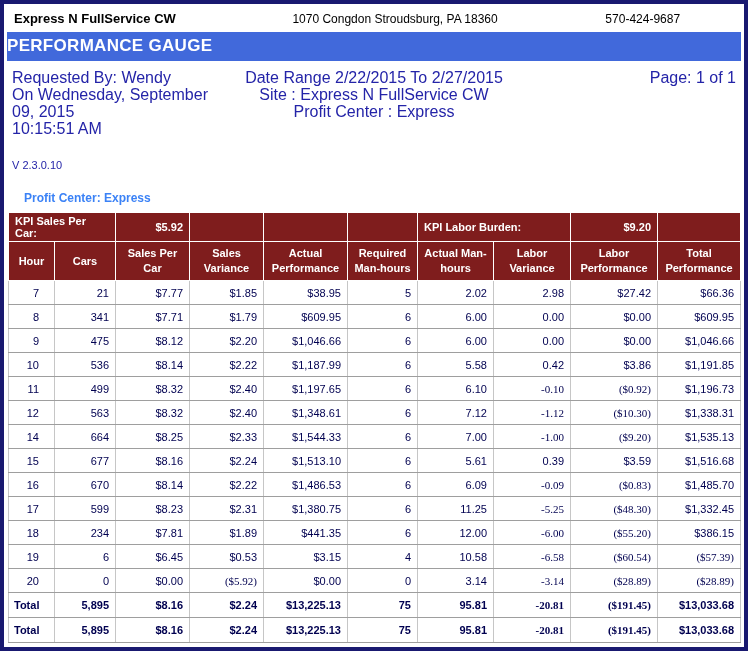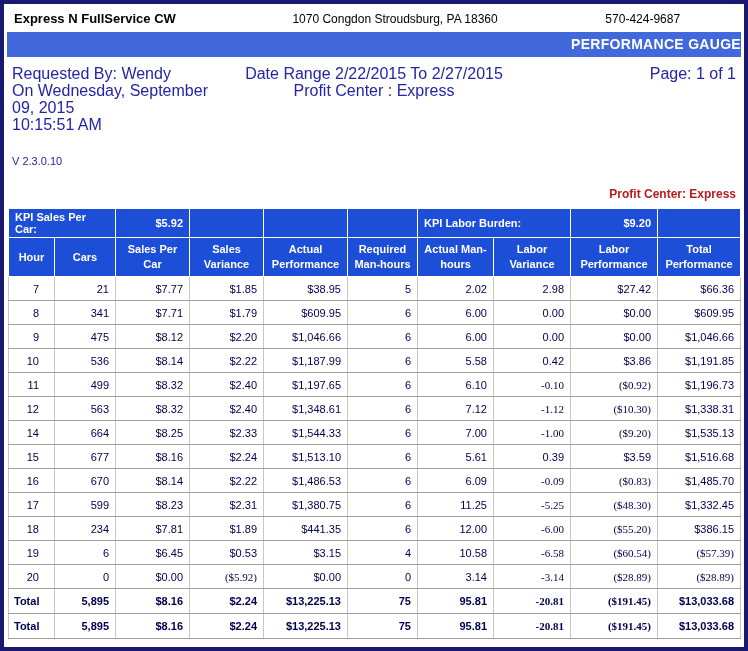--- a/index.html
+++ b/index.html
@@ -19,23 +19,23 @@
     padding: 7px 6px 0 10px;
   }
   .company-name { flex: 1.2; font-size: 13px; font-weight: bold; color: #000; }
   .company-address { flex: 1.6; font-size: 12px; text-align: center; color: #000; }
   .company-phone { flex: 1; font-size: 12px; text-align: center; color: #000; }
 
   .banner {
     margin: 6px 3px 0 3px;
     background: #4169DB;
     color: #fff;
-    font-size: 14px;
+    font-size: 17px;
     font-weight: bold;
-    text-align: right;
+    text-align: left;
     padding: 4px 0 5px 0;
     letter-spacing: 0.3px;
   }
 
   .info-row {
     display: flex;
     margin: 8px 8px 0 8px;
     font-size: 16px;
     color: #2424A8;
   }
@@ -43,39 +43,38 @@
   .info-center { flex: 1.3; text-align: center; }
   .info-right { flex: 1; text-align: right; }
   .info-row div > div { line-height: 17px; }
 
   .version-line {
     margin: 22px 8px 0 8px;
     font-size: 11px;
     color: #2424A8;
   }
   .profit-heading {
-    margin: 20px 8px 0 12px;
+    margin: 20px 8px 0 20px;
     font-size: 12px;
     font-weight: bold;
-    color: #b91c1c;
-    text-align: right;
+    color: #3b82f6;
   }
 
   table.report {
     margin: 7px 4px 0 4px;
     width: 732px;
     border-collapse: collapse;
     table-layout: fixed;
     font-size: 11px;
   }
   table.report td, table.report th { overflow: hidden; }
 
   
   tr.kpi-row td, tr.header-row th {
-    background: #1d4ed8;
+    background: #7f1d1d;
     color: #fff;
     font-weight: bold;
     border: 1px solid #fff;
   }
   tr.kpi-row td { height: 26px; padding: 2px 6px; }
   td.kpi-label { text-align: left; }
   td.kpi-value { text-align: right; }
   tr.header-row th {
     height: 39px;
     text-align: center;
@@ -114,20 +113,21 @@
 <div class="banner">PERFORMANCE GAUGE</div>
 
 <div class="info-row">
   <div class="info-left">
     <div>Requested By: Wendy</div>
     <div>On Wednesday, September 09, 2015</div>
     <div>10:15:51 AM</div>
   </div>
   <div class="info-center">
     <div>Date Range 2/22/2015 To 2/27/2015</div>
+    <div>Site : Express N FullService CW</div>
     <div>Profit Center : Express</div>
   </div>
   <div class="info-right">
     <div>Page: 1 of 1</div>
   </div>
 </div>
 
 <div class="version-line">V 2.3.0.10</div>
 
 <div class="profit-heading">Profit Center: Express</div>

